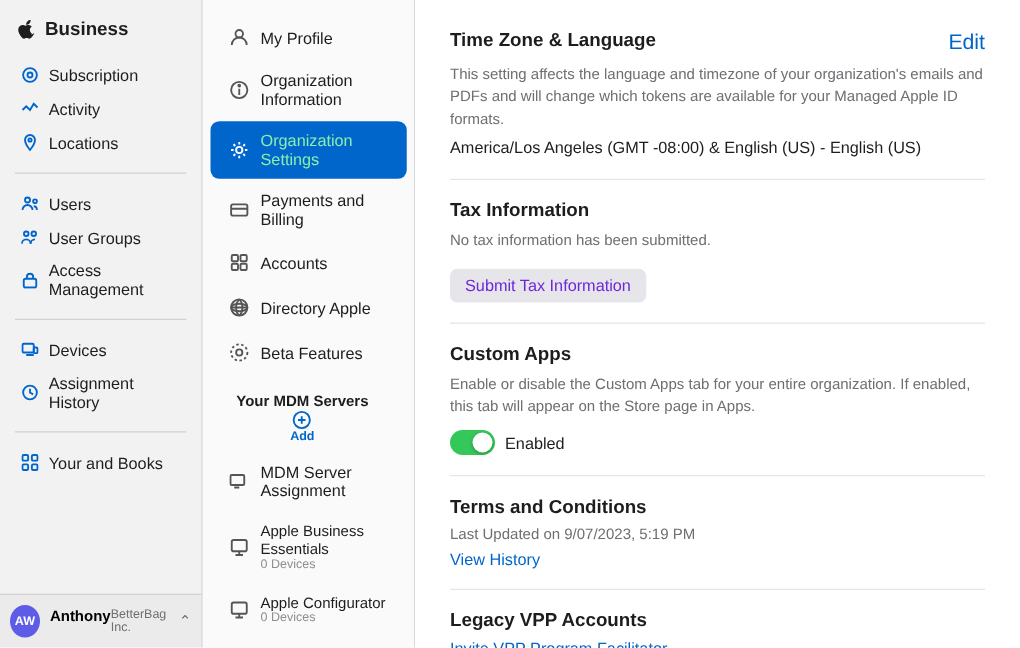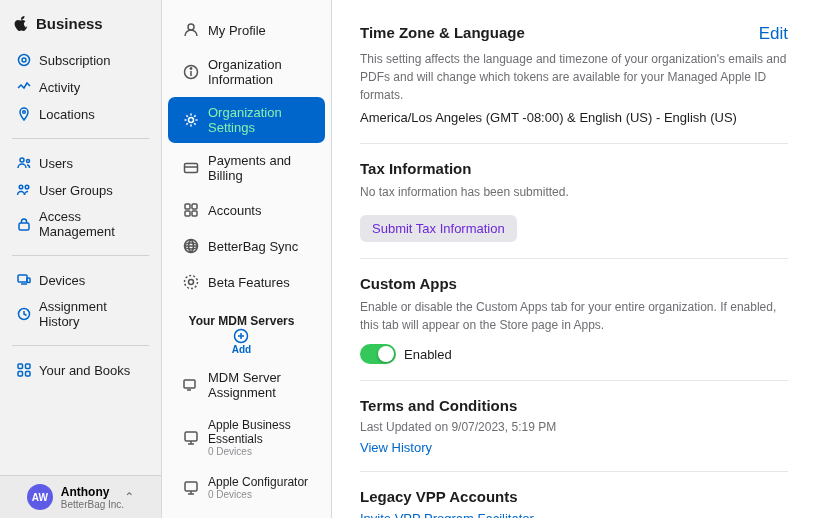--- a/index.html
+++ b/index.html
@@ -10,21 +10,21 @@
     .sidebar-logo { display: flex; align-items: center; gap: 6px; padding: 14px 12px 10px; font-size: 15px; font-weight: 600; color: #1d1d1f; }
     .sidebar-logo svg { width: 18px; height: 18px; }
     .sidebar-section { padding: 4px 0; }
     .sidebar-item { display: flex; align-items: center; gap: 7px; padding: 5px 12px; cursor: pointer; border-radius: 6px; margin: 1px 4px; color: #1d1d1f; font-size: 13px; }
     .sidebar-item .icon { width: 16px; height: 16px; flex-shrink: 0; display: flex; align-items: center; justify-content: center; }
     .sidebar-item .icon svg { width: 14px; height: 14px; }
     .sidebar-divider { height: 1px; background: #d0d0d5; margin: 6px 12px; }
     .sidebar-bottom { margin-top: auto; border-top: 1px solid #d0d0d5; padding: 8px; background: #ebebeb; display: flex; align-items: center; justify-content: center; }
     .sidebar-user { display: flex; align-items: center; gap: 8px; }
     .sidebar-avatar { width: 26px; height: 26px; background: #5e5ce6; border-radius: 50%; color: white; font-size: 10px; font-weight: 600; display: flex; align-items: center; justify-content: center; }
-    .sidebar-user-info { display: flex; flex-direction: column; }
+    .sidebar-user-info { display: flex; }
     .sidebar-user-name { font-weight: 600; font-size: 12px; }
     .sidebar-user-org { font-size: 10px; color: #6e6e73; }
     .sidebar-chevron { color: #6e6e73; font-size: 12px; }
 
     
     .middle-panel { width: 170px; background: #fafafa; border-right: 1px solid #d8d8d8; display: flex; flex-direction: column; height: 100%; overflow-y: auto; padding: 12px 0; }
     .middle-item { display: flex; align-items: center; gap: 8px; padding: 8px 14px; cursor: pointer; color: #1d1d1f; font-size: 13px; border-radius: 6px; margin: 1px 6px; }
     .middle-item.active { background: #0066cc; color: #86efac; border-radius: 7px; margin: 1px 6px; }
     .middle-item .m-icon { width: 18px; height: 18px; display: flex; align-items: center; justify-content: center; flex-shrink: 0; }
     .middle-section-title { font-size: 12px; font-weight: 600; color: #1d1d1f; padding: 14px 14px 6px; }
@@ -229,21 +229,21 @@
   <div class="middle-item">
     <span class="m-icon">
       <svg width="16" height="16" viewBox="0 0 16 16" fill="none" stroke="#555" stroke-width="1.5">
           <ellipse cx="8" cy="8" rx="6.5" ry="3"></ellipse>
           <ellipse cx="8" cy="8" rx="6.5" ry="6.5"></ellipse>
           <line x1="1.5" y1="8" x2="14.5" y2="8"></line>
           <path d="M8 1.5c1.7 1.5 2.5 3.5 2.5 6.5s-.8 5-2.5 6.5"></path>
           <path d="M8 1.5c-1.7 1.5-2.5 3.5-2.5 6.5s.8 5 2.5 6.5"></path>
         </svg>
     </span>
-    <span>BetterBag Sync</span>
+    <span>Directory Apple</span>
   </div>
   <div class="middle-item">
     <span class="m-icon">
       <svg width="16" height="16" viewBox="0 0 16 16" fill="none" stroke="#555" stroke-width="1.5">
           <circle cx="8" cy="8" r="2.5"></circle>
           <circle cx="8" cy="8" r="6.5" stroke-dasharray="2 2"></circle>
         </svg>
     </span>
     <span>Beta Features</span>
   </div>

